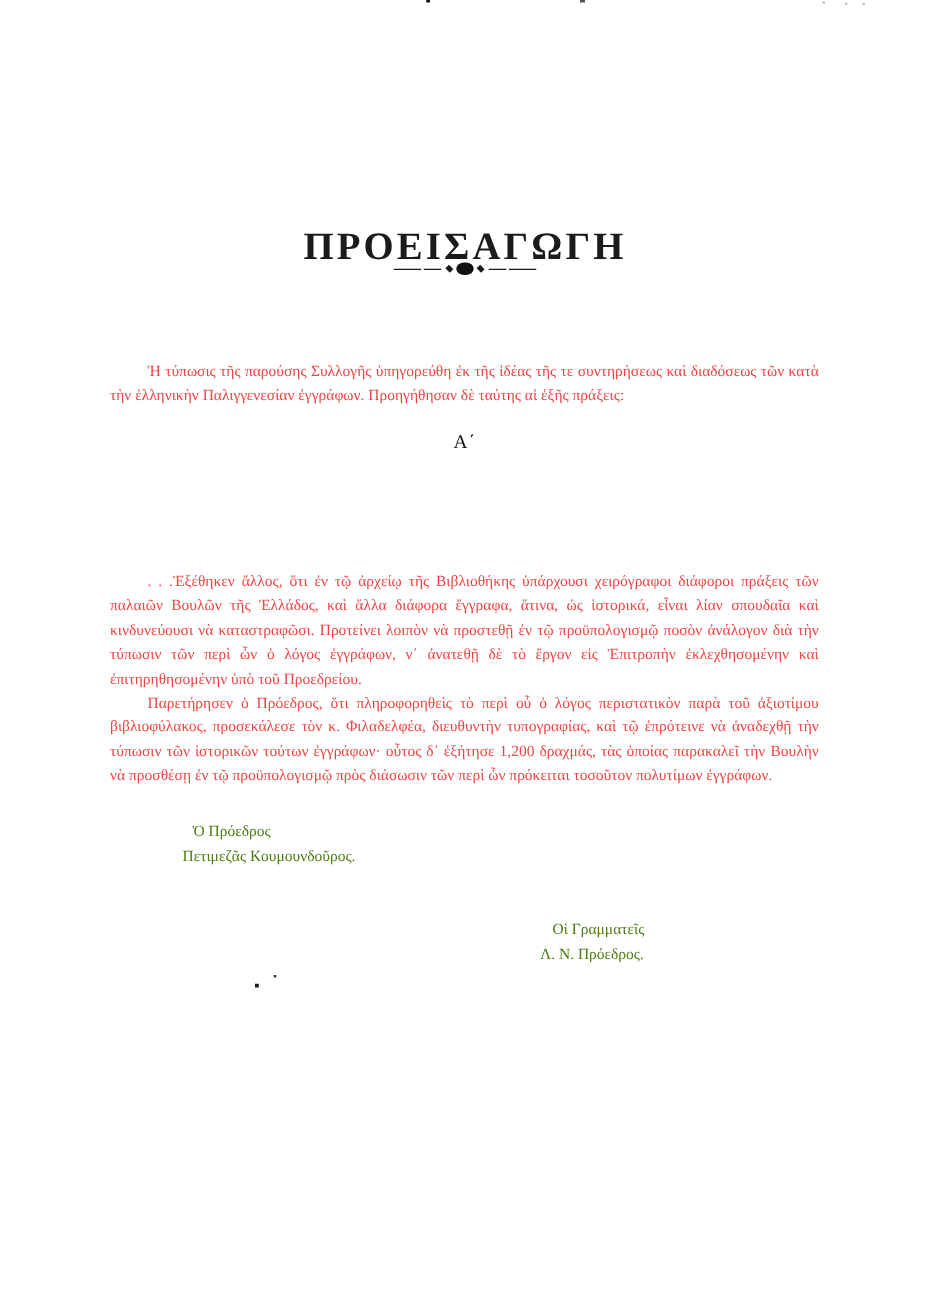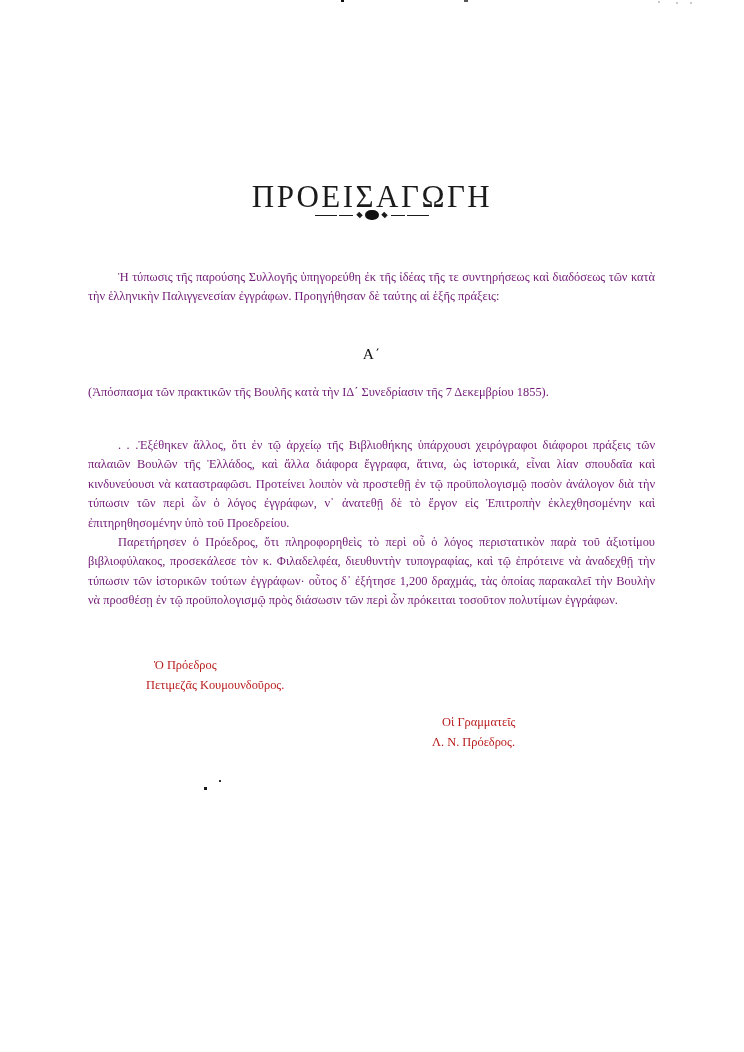--- a/index.html
+++ b/index.html
@@ -39,21 +39,21 @@
 
   
   .title {
     position: absolute;
     left: 0;
     right: 0;
     top: 158px;
     text-align: center;
     font-size: 31px;
     letter-spacing: 2.5px;
-    font-weight: 400;
+    font-weight: 700;
     color: #1b1b1b;
     font-family: "Liberation Serif", "DejaVu Serif", serif;
   }
 
   
   .ornament {
     position: absolute;
     left: 0;
     right: 0;
     top: 205px;
@@ -87,21 +87,22 @@
   }
 
   
   .body-block {
     position: absolute;
     left: 88px;
     width: 567px;
     font-size: 12.4px;
     line-height: 19.4px;
     text-align: justify;
-    color: #701a75;
+    color: #ef4444;
+    margin-top: 20px;
   }
   .body-block p {
     margin: 0;
     text-indent: 30px;
   }
   .body-block p.noindent { text-indent: 0; }
 
   #para-intro { top: 268px; }
   #section-sub { top: 383px; }
   #para-main   { top: 436px; }
@@ -114,26 +115,26 @@
     text-align: center;
     font-size: 15.5px;
     letter-spacing: 1px;
     color: #111;
   }
 
   .sign-block {
     position: absolute;
     font-size: 12.4px;
     line-height: 20px;
-    color: #b91c1c;
+    color: #4d7c0f;
   }
   #sign-president { left: 146px; top: 655px; }
   #sign-president .role { margin-left: 8px; }
   #sign-secretaries { left: 432px; top: 712px; }
-  #sign-secretaries .role { margin-left: 10px; }
+  #sign-secretaries .role { margin-left: 10px; margin-top: 21px; }
 
   .sign-line { white-space: nowrap; }
 </style>
 </head>
 <body>
 
 <div class="page">
 
   <span class="speckle speck-a"></span>
   <span class="speckle speck-b"></span>
@@ -154,23 +155,20 @@
     <span class="orn-line dashed"></span>
     <span class="orn-line"></span>
   </div>
 
   <div class="body-block" id="para-intro">
     <p>Ἡ τύπωσις τῆς παρούσης Συλλογῆς ὑπηγορεύθη ἐκ τῆς ἰδέας τῆς τε συντηρήσεως καὶ διαδόσεως τῶν κατὰ τὴν ἑλληνικὴν Παλιγγενεσίαν ἐγγράφων. Προηγήθησαν δὲ ταύτης αἱ ἑξῆς πράξεις:</p>
   </div>
 
   <div class="section-letter">Α΄</div>
 
-  <div class="body-block" id="section-sub">
-    <p class="noindent">(Ἀπόσπασμα τῶν πρακτικῶν τῆς Βουλῆς κατὰ τὴν ΙΔ΄ Συνεδρίασιν τῆς 7 Δεκεμβρίου 1855).</p>
-  </div>
 
   <div class="body-block" id="para-main">
     <p>. . .Ἐξέθηκεν ἄλλος, ὅτι ἐν τῷ ἀρχείῳ τῆς Βιβλιοθήκης ὑπάρχουσι χειρόγραφοι διάφοροι πράξεις τῶν παλαιῶν Βουλῶν τῆς Ἑλλάδος, καὶ ἄλλα διάφορα ἔγγραφα, ἅτινα, ὡς ἱστορικά, εἶναι λίαν σπουδαῖα καὶ κινδυνεύουσι νὰ καταστραφῶσι. Προτείνει λοιπὸν νὰ προστεθῇ ἐν τῷ προϋπολογισμῷ ποσὸν ἀνάλογον διὰ τὴν τύπωσιν τῶν περὶ ὧν ὁ λόγος ἐγγράφων, ν᾿ ἀνατεθῇ δὲ τὸ ἔργον εἰς Ἐπιτροπὴν ἐκλεχθησομένην καὶ ἐπιτηρηθησομένην ὑπὸ τοῦ Προεδρείου.</p>
     <p>Παρετήρησεν ὁ Πρόεδρος, ὅτι πληροφορηθεὶς τὸ περὶ οὗ ὁ λόγος περιστατικὸν παρὰ τοῦ ἀξιοτίμου βιβλιοφύλακος, προσεκάλεσε τὸν κ. Φιλαδελφέα, διευθυντὴν τυπογραφίας, καὶ τῷ ἐπρότεινε νὰ ἀναδεχθῇ τὴν τύπωσιν τῶν ἱστορικῶν τούτων ἐγγράφων· οὗτος δ᾿ ἐξήτησε 1,200 δραχμάς, τὰς ὁποίας παρακαλεῖ τὴν Βουλὴν νὰ προσθέσῃ ἐν τῷ προϋπολογισμῷ πρὸς διάσωσιν τῶν περὶ ὧν πρόκειται τοσοῦτον πολυτίμων ἐγγράφων.</p>
   </div>
 
   <div class="sign-block" id="sign-president">
     <div class="sign-line role">Ὁ Πρόεδρος</div>
     <div class="sign-line">Πετιμεζᾶς Κουμουνδοῦρος.</div>
   </div>

